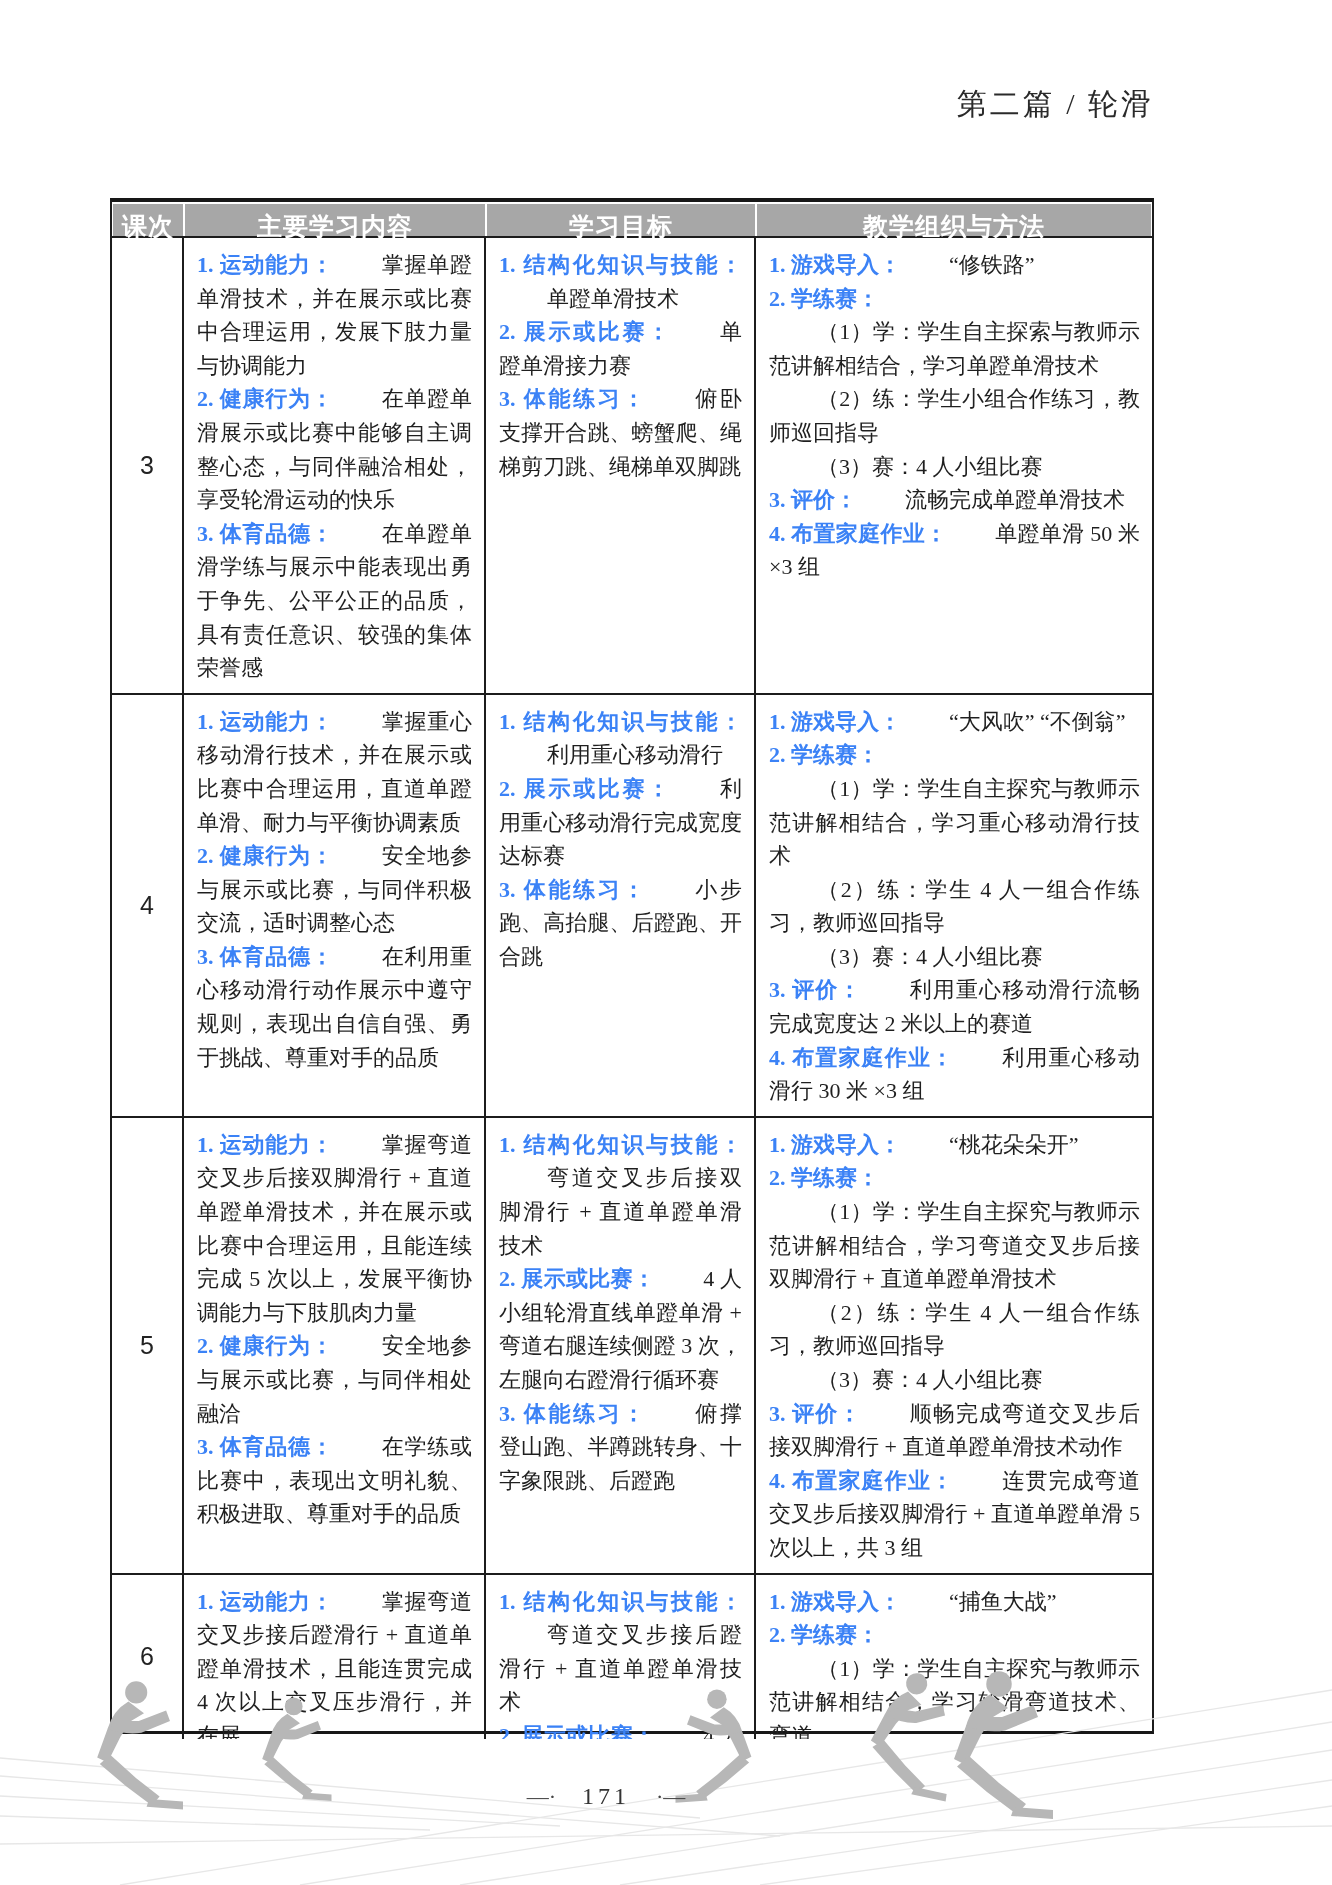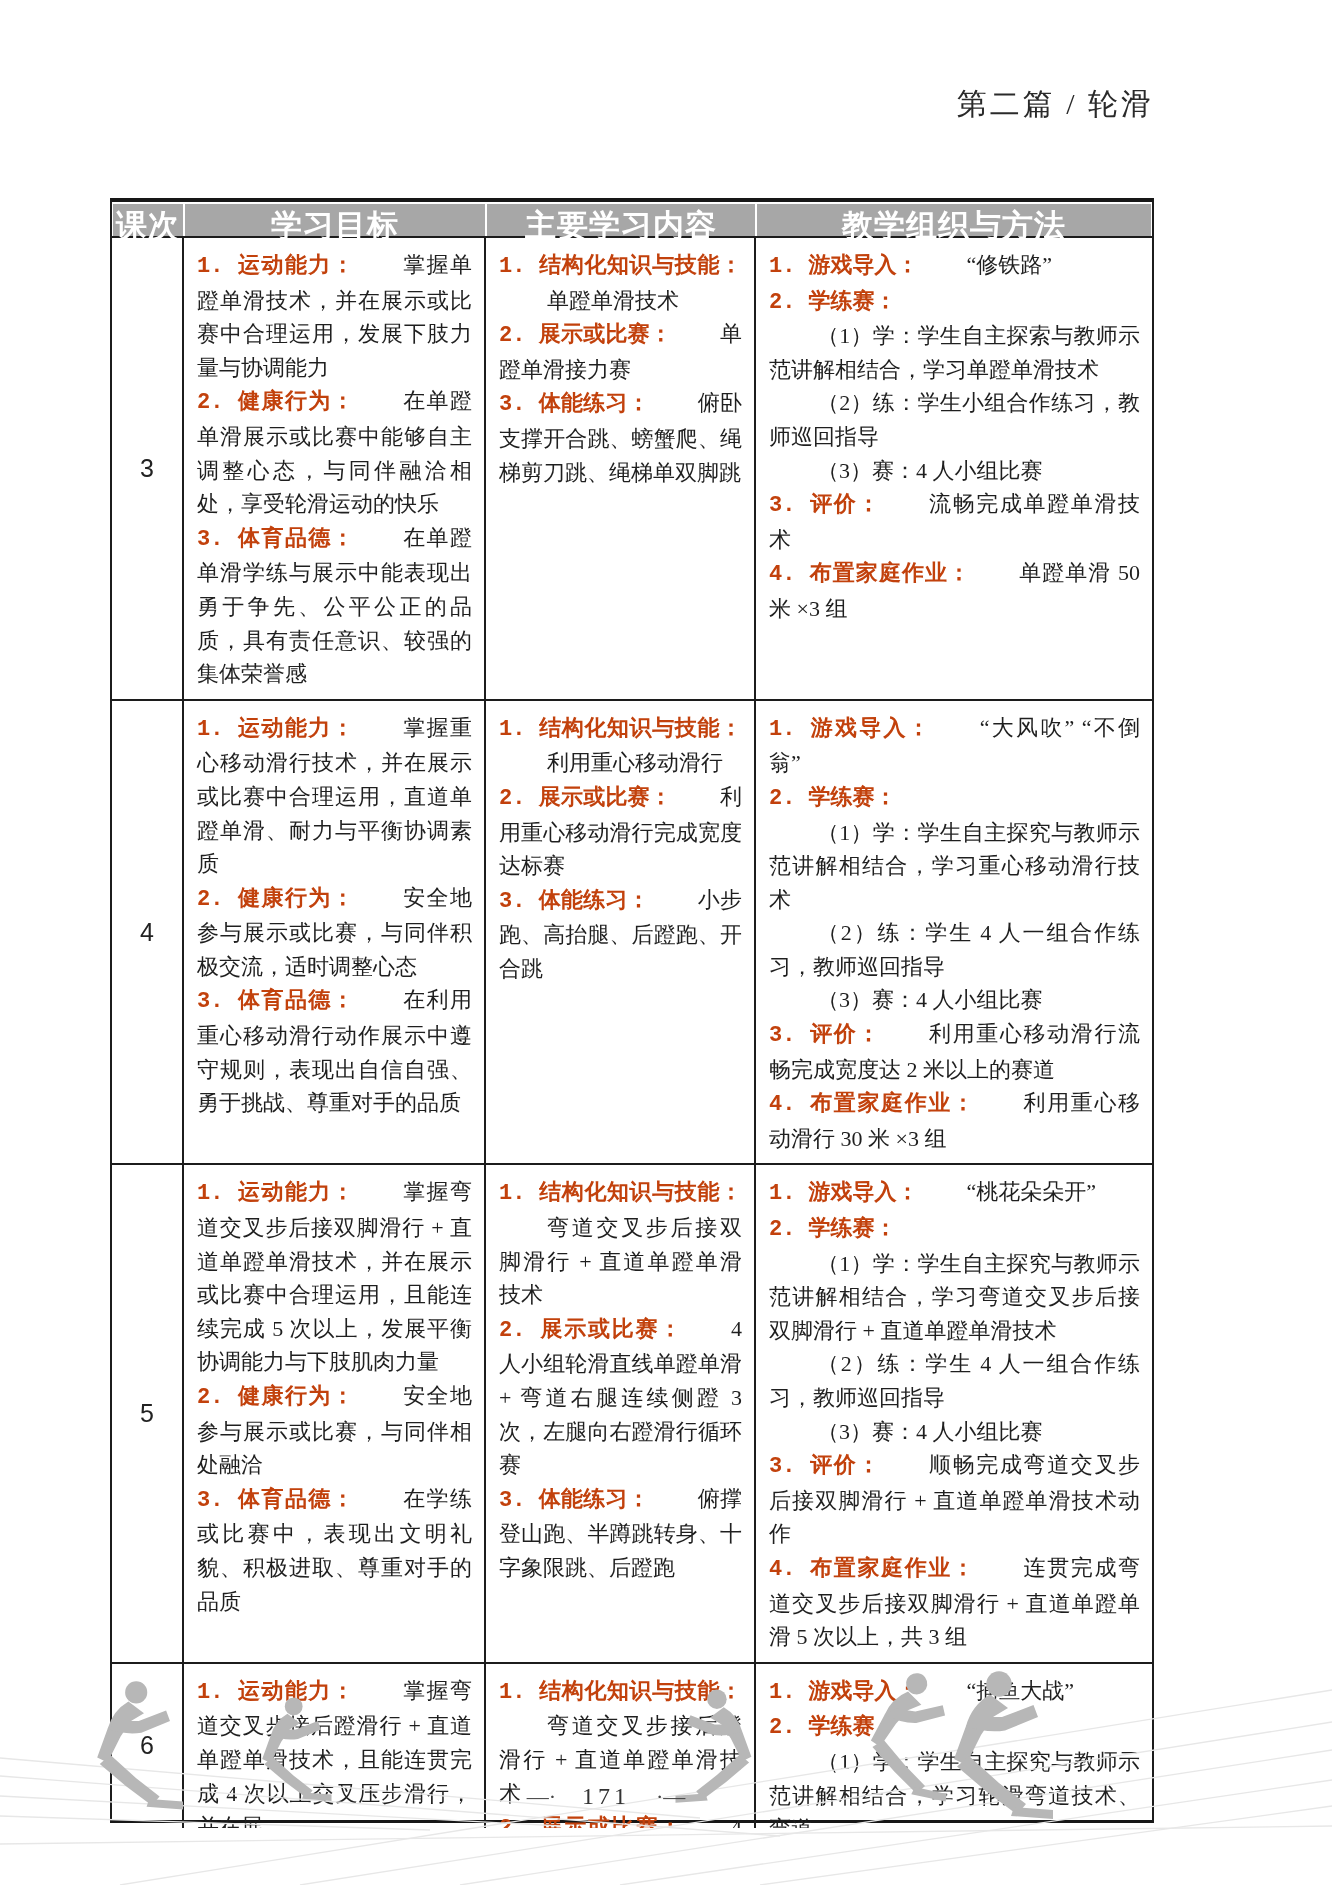--- a/index.html
+++ b/index.html
@@ -40,21 +40,21 @@
   }
   .head-row{
     border-bottom:2px solid #1c1c1c;
     background:#ffffff;
   }
   .head-cell{
     background:#a7a7a7;
     color:#ffffff;
     font-family:"Liberation Sans","DejaVu Sans",sans-serif;
     font-weight:bold;
-    font-size:31px;
+    font-size:25px;
     letter-spacing:1px;
     text-align:center;
     height:32px;
     line-height:44px;
     margin:2px 1px 0 1px;
   }
   .body-row{border-bottom:2px solid #1c1c1c;}
   .body-row:last-child{border-bottom:none;}
   .body-row > div{border-right:2px solid #1c1c1c;}
   .body-row > div:last-child{border-right:none;}
@@ -64,23 +64,23 @@
     font-size:25px;color:#222;
   }
   .cell{
     padding:10px 12px 8px 13px;
     font-size:22px;
     line-height:33.6px;
     overflow:hidden;
   }
   .para{margin:0;text-align:justify;}
   .seg-b{
-    font-family:Liberation Mono, monospace;
+    font-family:Liberation Serif, serif;
     font-weight:bold;
-    color:#c2410c;
+    color:#3b82f6;
   }
   .seg{color:#1f1f1f;margin-left:48px;}
   .r0{min-height:445px;}
   .r1{min-height:379px;}
   .r2{min-height:437px;}
   .r3{height:156px;}
   .r3 .cell{height:146px;}
   
   .footer-decor{position:absolute;left:0;top:1630px;width:1332px;height:255px;}
   .page-number{
@@ -97,22 +97,22 @@
 </head>
 <body>
 
 <div class="page">
 
   <div class="running-head">第二篇 / 轮滑</div>
 
   <div class="lesson-table">
     <div class="head-row">
       <div class="head-cell">课次</div>
+      <div class="head-cell">主要学习内容</div>
       <div class="head-cell">学习目标</div>
-      <div class="head-cell">主要学习内容</div>
       <div class="head-cell">教学组织与方法</div>
     </div>
     <div id="rows-container">
         <div class="body-row r0">
           <div class="lesson-cell">3</div>
           <div class="cell">
             <p class="para"><span class="seg-b">1. 运动能力：</span><span class="seg">掌握单蹬单滑技术，并在展示或比赛中合理运用，发展下肢力量与协调能力</span></p>
             <p class="para"><span class="seg-b">2. 健康行为：</span><span class="seg">在单蹬单滑展示或比赛中能够自主调整心态，与同伴融洽相处，享受轮滑运动的快乐</span></p>
             <p class="para"><span class="seg-b">3. 体育品德：</span><span class="seg">在单蹬单滑学练与展示中能表现出勇于争先、公平公正的品质，具有责任意识、较强的集体荣誉感</span></p>
           </div>

